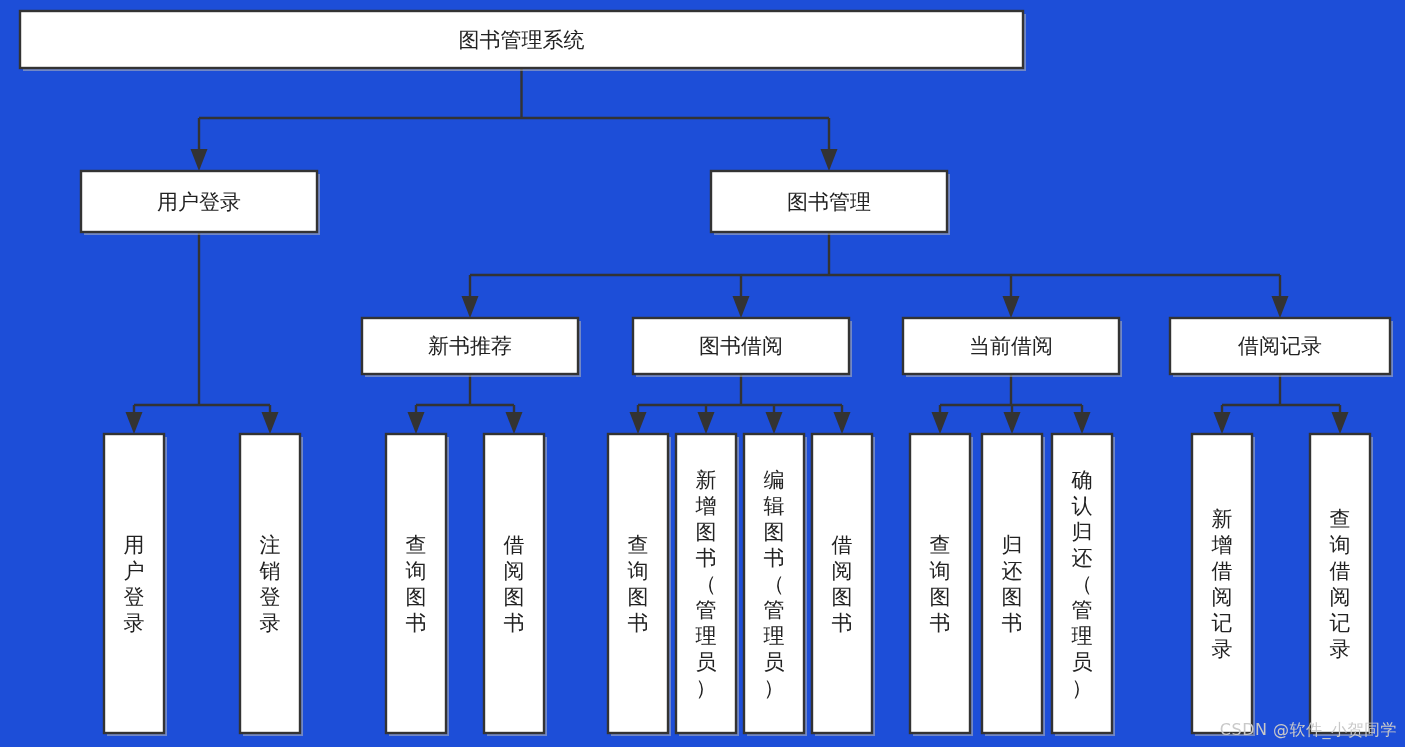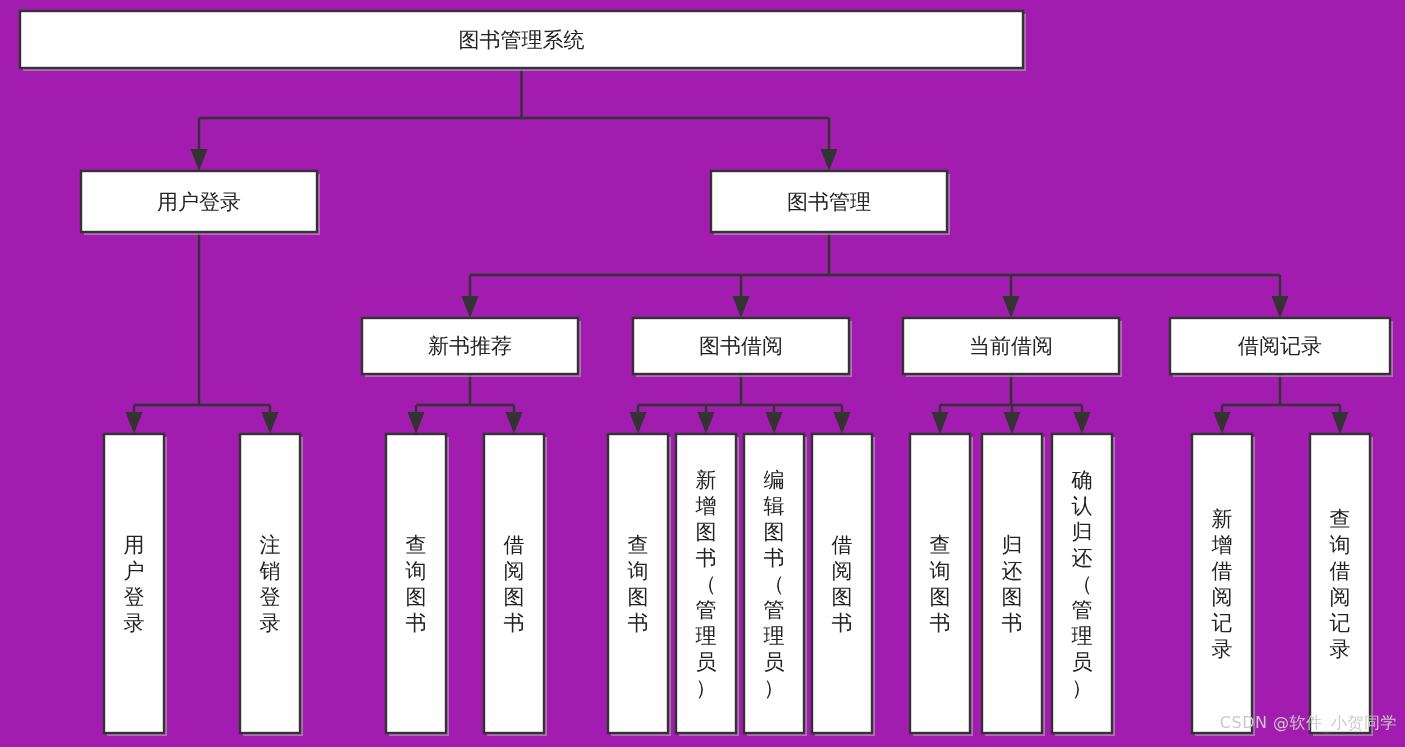--- a/index.html
+++ b/index.html
@@ -11,21 +11,21 @@
   body {
     width: 1405px;
     height: 747px;
     overflow: hidden;
     font-family: "DejaVu Sans", "Liberation Sans", sans-serif;
   }
   #diagram-root {
     position: relative;
     width: 1405px;
     height: 747px;
-    background: #a21caf;
+    background: #1d4ed8;
   }
   svg#tree-svg {
     position: absolute;
     left: 0;
     top: 0;
     width: 1405px;
     height: 747px;
     display: block;
   }
   .node-box {
@@ -56,21 +56,21 @@
   }
   .node-label-v {
     fill: #222222;
     font-family: "DejaVu Sans", "Liberation Sans", sans-serif;
     font-size: 21px;
     text-anchor: middle;
   }
   .watermark-text {
     position: absolute;
     right: 8px;
-    bottom: 13px;
+    bottom: 6px;
     font-family: "DejaVu Sans", "Liberation Sans", sans-serif;
     font-size: 16px;
     color: #c9c9c9;
     white-space: nowrap;
     letter-spacing: 0.5px;
     user-select: none;
   }
 </style>
 </head>
 <body>

